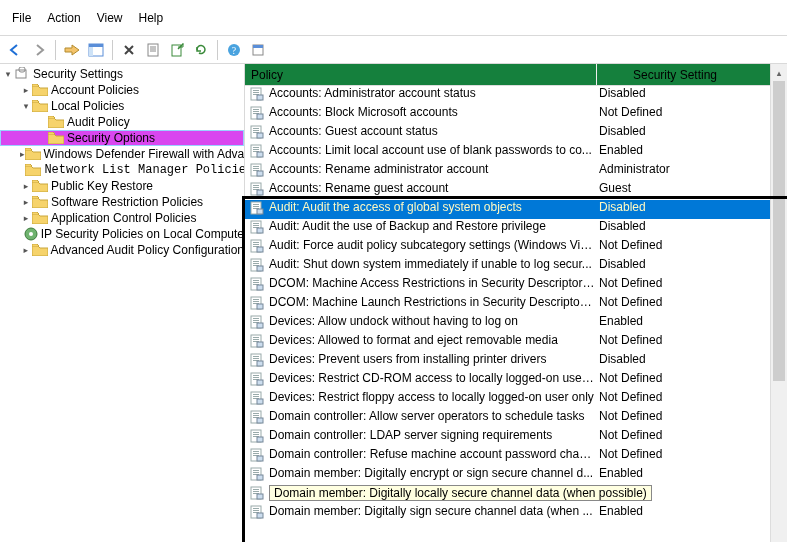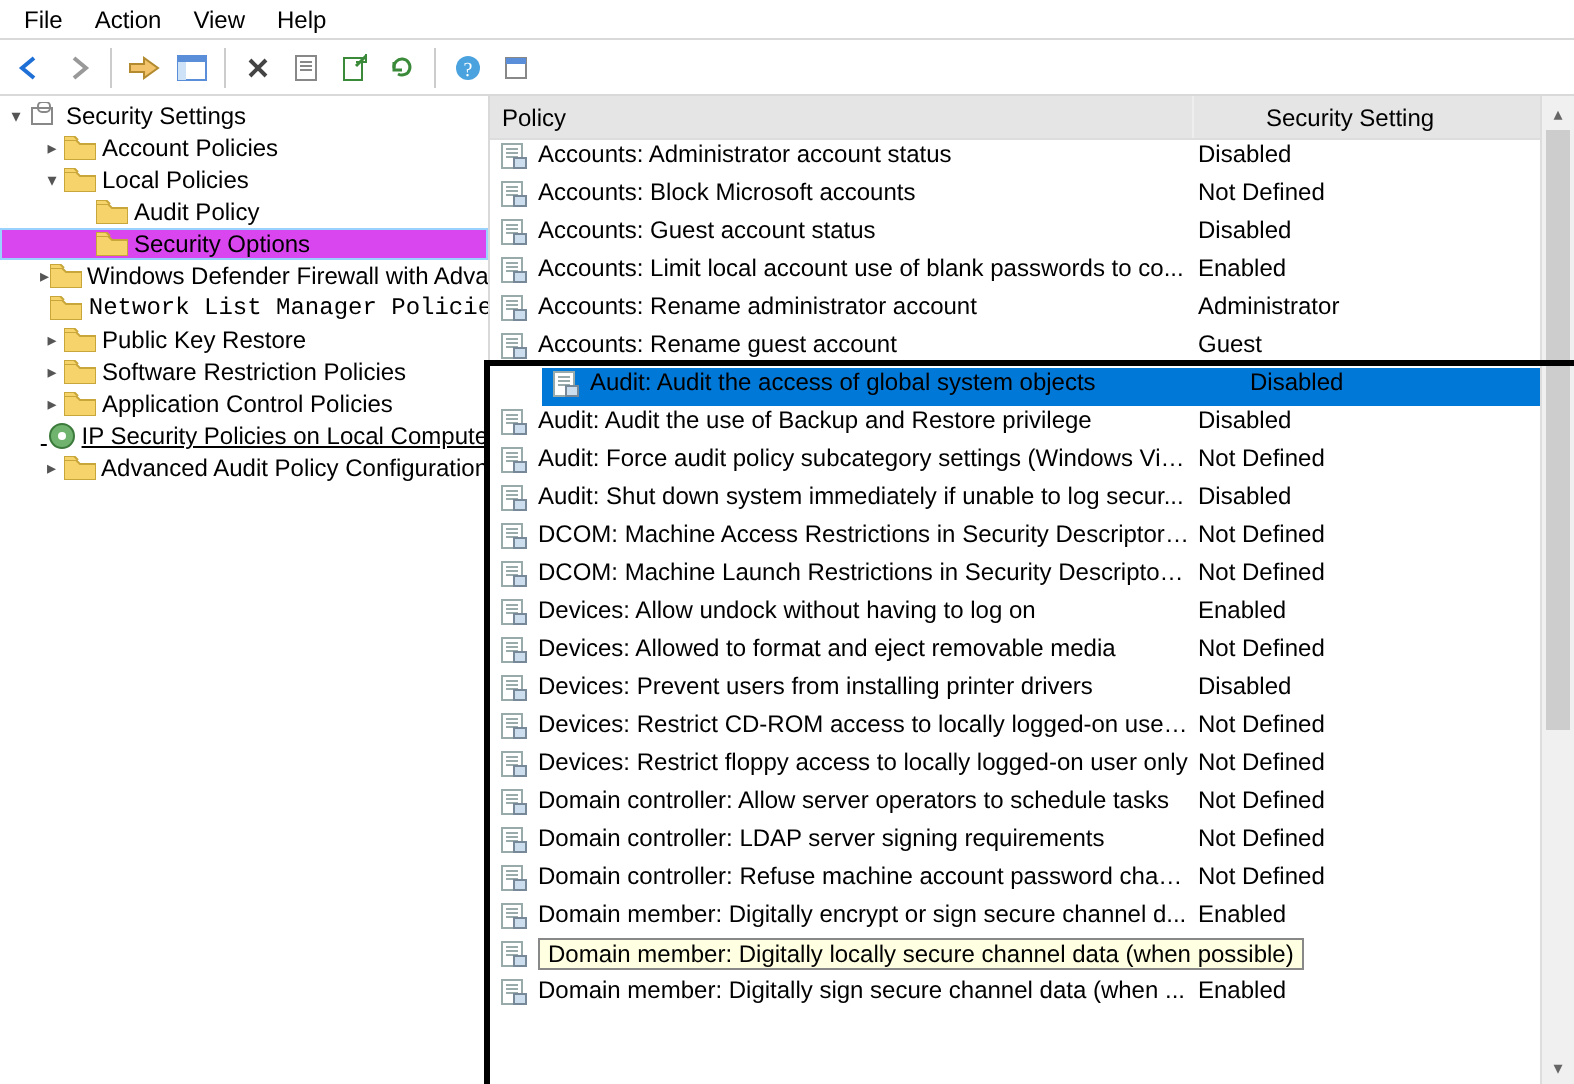--- a/index.html
+++ b/index.html
@@ -1,40 +1,40 @@
 <!DOCTYPE html>
 <html><head>
 <meta charset="utf-8">
 <style>
   * { box-sizing: border-box; }
   body { margin:0; font-family:"Segoe UI",Tahoma,sans-serif; font-size:12px; background:#fff; color:#000; width:787px; height:542px; overflow:hidden;}
-  .menubar { display:flex; height:20px; align-items:center; padding:0 4px; border-bottom:1px solid #d9d9d9;}
+  .menubar { display:flex; height:36px; align-items:center; padding:0 4px; border-bottom:1px solid #d9d9d9;}
   .menubar span { padding:1px 8px; cursor:default;}
   .toolbar { display:flex; height:28px; align-items:center; padding:2px 4px; border-bottom:1px solid #d9d9d9; gap:2px;}
   .toolbar .sep { width:1px; height:20px; background:#ccc; margin:0 3px;}
   .tbtn { width:22px; height:22px; display:flex; align-items:center; justify-content:center; cursor:default;}
   .tbtn svg{display:block}
   .splitter { display:flex; height:494px;}
   .tree-pane { width:246px; overflow:hidden; border-right:1px solid #d9d9d9; padding:2px 0;}
   .list-pane { flex:1; position:relative;}
   .tree-item { display:flex; align-items:center; height:16px; padding:1px 0;}
   .twisty { width:12px; text-align:center; font-size:9px; color:#555; cursor:default;}
   .twisty.blank{color:transparent;}
   .folder-ic { width:16px; height:14px; margin-right:3px; display:inline-flex; align-items:center; justify-content:center;}
   .tree-label{white-space:nowrap;}
   .tree-item.selected { background:#d946ef; outline:1px solid #99d1ff; outline-offset:-1px;}
-  .list-header { display:flex; height:22px; border-bottom:1px solid #ddd; align-items:stretch; background:#e5e5e5;}
+  .list-header { display:flex; height:22px; border-bottom:1px solid #ddd; align-items:stretch; background:#15803d;}
   .list-header .col { display:flex; align-items:center; padding:0 6px; border-right:1px solid #eee; font-weight:normal;}
   .col1{width:352px;} .col2{width:160px;margin-left:30px;}
   .list-body{ position:relative; height:470px;}
   .list-row{ display:flex; align-items:flex-start; height:19px; padding-left:2px;}
   .list-row .ricon{width:16px;height:16px;margin:0 4px 0 2px; display:inline-flex; align-items:center; justify-content:center;}
   .list-row .c1{width:330px; white-space:nowrap; overflow:hidden; text-overflow:ellipsis; padding-right:4px;}
   .list-row .c2{white-space:nowrap;}
-  .list-row.selected{background:#0078d7; color:#000000;margin-left:26px;}
+  .list-row.selected{background:#0078d7; color:#fef9c3;}
   .list-row.tooltip .c1{background:#ffffe1; border:1px solid #888; padding:0 4px; display:inline-block; width:auto;}
   .highlight-box{ position:absolute; left:0; right:0; top:135px; bottom:0; outline:3px solid #000; pointer-events:none;}
   .vscroll{ position:absolute; right:0; top:0; bottom:0; width:17px; background:#f0f0f0; border-left:1px solid #ddd;}
   .vscroll .thumb{ position:absolute; left:2px; right:2px; top:2px; height:300px; background:#cdcdcd;}
   .vscroll .arrow{ position:absolute; left:0; right:0; height:17px; display:flex; align-items:center; justify-content:center; font-size:9px; color:#666; }
   .vscroll .arrow.top{top:0;} .vscroll .arrow.bot{bottom:0;}
 </style>
 </head>
 <body>
 
@@ -208,21 +208,21 @@
         <div class="tree-item" style="padding-left: 20px;">
           <span class="twisty">▸</span>
           <span class="folder-ic">
             <svg width="16" height="12">
               <path d="M0 2 L6 2 L8 4 L16 4 L16 12 L0 12 Z" fill="#f6d36b" stroke="#c9a63a"></path>
               <path d="M0 2 L0 0 L5 0 L7 2" fill="#f6d36b" stroke="#c9a63a"></path>
             </svg>
           </span>
           <span class="tree-label">Application Control Policies</span>
         </div>
-        <div class="tree-item" style="padding-left: 20px; text-decoration: underline;">
+        <div class="tree-item" style="padding-left: 20px;">
           <span class="twisty blank">·</span>
           <span class="folder-ic">
             <svg width="14" height="14">
               <circle cx="7" cy="7" r="6" fill="#6fb36f" stroke="#3c7a3c"></circle>
               <circle cx="7" cy="7" r="2" fill="#fff"></circle>
             </svg>
           </span>
           <span class="tree-label">IP Security Policies on Local Compute</span>
         </div>
         <div class="tree-item" style="padding-left: 20px;">

